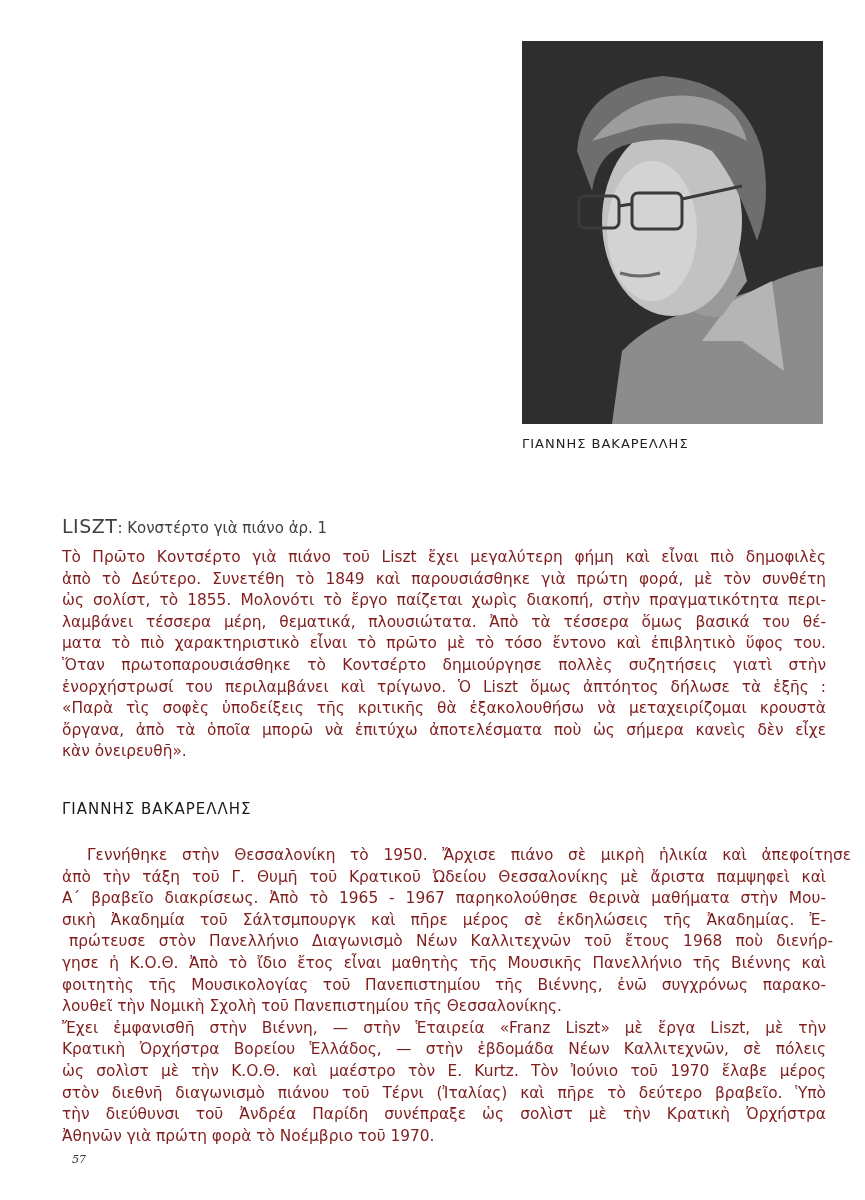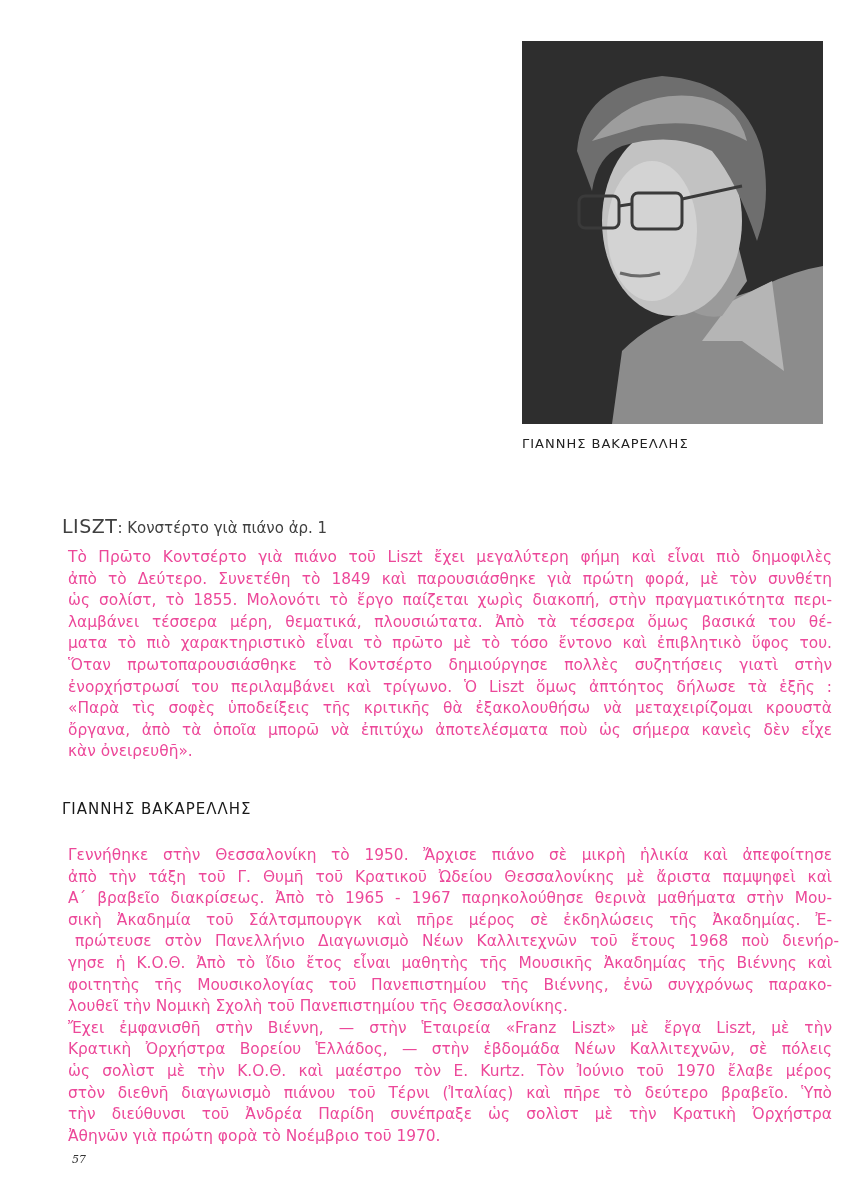--- a/index.html
+++ b/index.html
@@ -16,23 +16,23 @@
   .caption {
     position: absolute; left: 522px; top: 436px;
     font-size: 13px; letter-spacing: 1px; color: #222;
   }
   .section-title {
     position: absolute; left: 62px; top: 515px; font-size: 15px; color: #404040;
     white-space: nowrap;
   }
   .section-title .composer { font-size: 19px; letter-spacing: 0.5px; }
   .para {
-    position: absolute; left: 68px; width: 764px;
+    position: absolute; left: 62px; width: 764px;
     font-size: 15.4px; line-height: 21.6px; text-align: justify;
-    color: #ec4899;
+    color: #7f1d1d;
   }
   .para .line { display: block; text-align: justify; text-align-last: justify; white-space: nowrap; }
   .para .line.last { text-align-last: left; }
   .p1 { top: 547px; }
   .bio-title {
     position: absolute; left: 62px; top: 800px; font-size: 15px; letter-spacing: 1px; color: #1a1a1a;
   }
   .p2 { top: 845px; }
   .pagenum {
     position: absolute; left: 72px; top: 1153px; font-size: 11px; font-style: italic; color: #333;
@@ -79,26 +79,26 @@
   <span class="line" style="display: block; width: 764px;">Ὅταν πρωτοπαρουσιάσθηκε τὸ Κοντσέρτο δημιούργησε πολλὲς συζητήσεις γιατὶ στὴν</span>
   <span class="line" style="display: block; width: 764px;">ἐνορχήστρωσί του περιλαμβάνει καὶ τρίγωνο. Ὁ Liszt ὅμως ἀπτόητος δήλωσε τὰ ἑξῆς :</span>
   <span class="line" style="display: block; width: 764px;">«Παρὰ τὶς σοφὲς ὑποδείξεις τῆς κριτικῆς θὰ ἐξακολουθήσω νὰ μεταχειρίζομαι κρουστὰ</span>
   <span class="line" style="display: block; width: 764px;">ὄργανα, ἀπὸ τὰ ὁποῖα μπορῶ νὰ ἐπιτύχω ἀποτελέσματα ποὺ ὡς σήμερα κανεὶς δὲν εἶχε</span>
   <span class="line last" style="display: block; width: 764px;">κὰν ὀνειρευθῆ».</span>
 </div>
 
 <div class="bio-title">ΓΙΑΝΝΗΣ ΒΑΚΑΡΕΛΛΗΣ</div>
 
 <div class="para p2">
-  <span class="line" style="display: block; width: 764px;">Γεννήθηκε στὴν Θεσσαλονίκη τὸ 1950. Ἄρχισε πιάνο σὲ μικρὴ ἡλικία καὶ ἀπεφοίτησε</span>
+  <span class="line" style="display: block; width: 764px; margin-left: 25px;">Γεννήθηκε στὴν Θεσσαλονίκη τὸ 1950. Ἄρχισε πιάνο σὲ μικρὴ ἡλικία καὶ ἀπεφοίτησε</span>
   <span class="line" style="display: block; width: 764px;">ἀπὸ τὴν τάξη τοῦ Γ. Θυμῆ τοῦ Κρατικοῦ Ὠδείου Θεσσαλονίκης μὲ ἄριστα παμψηφεὶ καὶ</span>
   <span class="line" style="display: block; width: 764px;">Α΄ βραβεῖο διακρίσεως. Ἀπὸ τὸ 1965 - 1967 παρηκολούθησε θερινὰ μαθήματα στὴν Μου-</span>
   <span class="line" style="display: block; width: 764px;">σικὴ Ἀκαδημία τοῦ Σάλτσμπουργκ καὶ πῆρε μέρος σὲ ἐκδηλώσεις τῆς Ἀκαδημίας. Ἐ-</span>
   <span class="line" style="display: block; width: 764px; margin-left: 7px;">πρώτευσε στὸν Πανελλήνιο Διαγωνισμὸ Νέων Καλλιτεχνῶν τοῦ ἔτους 1968 ποὺ διενήρ-</span>
-  <span class="line" style="display: block; width: 764px;">γησε ἡ Κ.Ο.Θ. Ἀπὸ τὸ ἴδιο ἔτος εἶναι μαθητὴς τῆς Μουσικῆς Ἀκαδημίας τῆς Βιέννης καὶ</span>
+  <span class="line" style="display: block; width: 764px;">γησε ἡ Κ.Ο.Θ. Ἀπὸ τὸ ἴδιο ἔτος εἶναι μαθητὴς τῆς Μουσικῆς Πανελλήνιο τῆς Βιέννης καὶ</span>
   <span class="line" style="display: block; width: 764px;">φοιτητὴς τῆς Μουσικολογίας τοῦ Πανεπιστημίου τῆς Βιέννης, ἐνῶ συγχρόνως παρακο-</span>
   <span class="line last" style="display: block; width: 764px;">λουθεῖ τὴν Νομικὴ Σχολὴ τοῦ Πανεπιστημίου τῆς Θεσσαλονίκης.</span>
   <span class="line" style="display: block; width: 764px;">Ἔχει ἐμφανισθῆ στὴν Βιέννη, — στὴν Ἑταιρεία «Franz Liszt» μὲ ἔργα Liszt, μὲ τὴν</span>
   <span class="line" style="display: block; width: 764px;">Κρατικὴ Ὀρχήστρα Βορείου Ἑλλάδος, — στὴν ἑβδομάδα Νέων Καλλιτεχνῶν, σὲ πόλεις</span>
   <span class="line" style="display: block; width: 764px;">ὡς σολὶστ μὲ τὴν Κ.Ο.Θ. καὶ μαέστρο τὸν Ε. Kurtz. Τὸν Ἰούνιο τοῦ 1970 ἔλαβε μέρος</span>
   <span class="line" style="display: block; width: 764px;">στὸν διεθνῆ διαγωνισμὸ πιάνου τοῦ Τέρνι (Ἰταλίας) καὶ πῆρε τὸ δεύτερο βραβεῖο. Ὑπὸ</span>
   <span class="line" style="display: block; width: 764px;">τὴν διεύθυνσι τοῦ Ἀνδρέα Παρίδη συνέπραξε ὡς σολὶστ μὲ τὴν Κρατικὴ Ὀρχήστρα</span>
   <span class="line last" style="display: block; width: 764px;">Ἀθηνῶν γιὰ πρώτη φορὰ τὸ Νοέμβριο τοῦ 1970.</span>
 </div>
 

